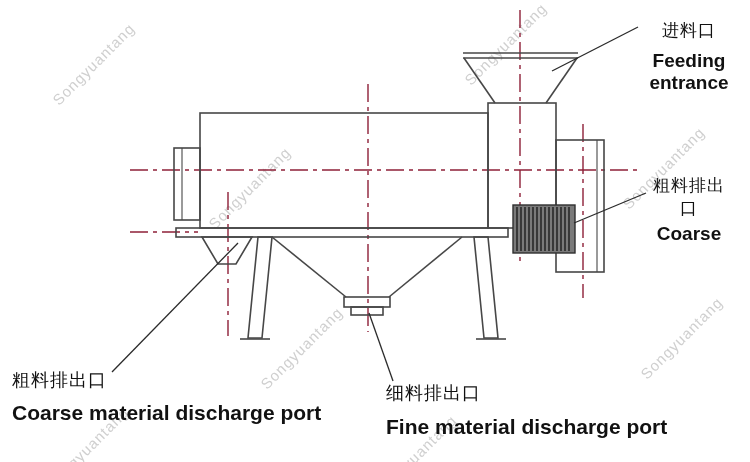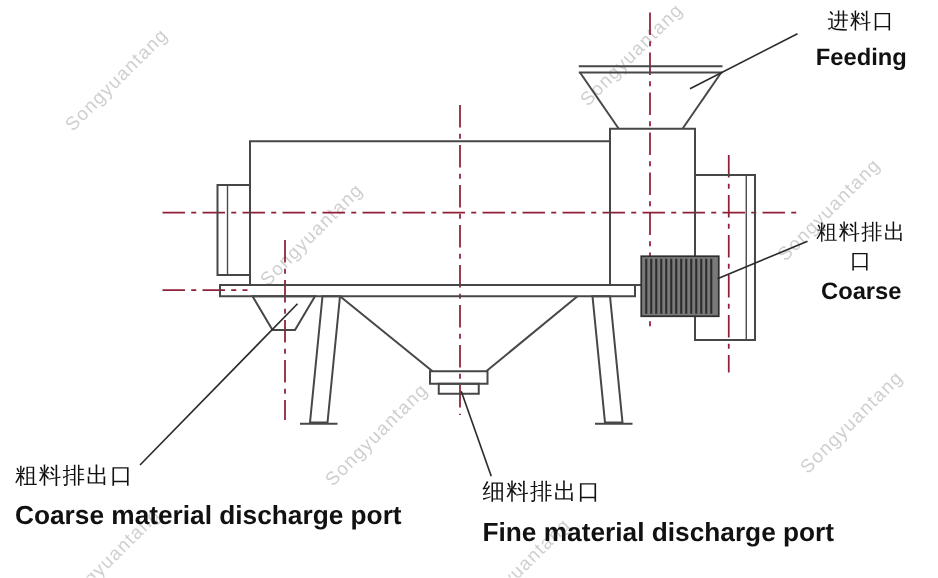--- a/index.html
+++ b/index.html
@@ -15,21 +15,21 @@
   .cl{stroke:var(--centerline);stroke-width:1.4;fill:none;stroke-dasharray:18 5 4 5;}
   .ol{stroke:var(--outline);stroke-width:1.6;fill:none;}
   .ol-thin{stroke:var(--outline);stroke-width:1.1;fill:none;}
   .ld{stroke:var(--leader);stroke-width:1.3;fill:none;}
   .motor-body{fill:#7a7a7a;stroke:#2f2f2f;stroke-width:1.4;}
   .ms{stroke:#2d2d2d;stroke-width:1.7;}
   .label{position:absolute;color:#111;}
   .zh{font-size:17px;font-weight:500;letter-spacing:1px;}
   .en{font-size:19px;line-height:1.15;font-weight:bold;}
   .en-big{font-size:21px;}
-  .lbl-feeding{left:630px;top:5px;width:118px;text-align:center;}
+  .lbl-feeding{left:630px;top:19px;width:118px;text-align:center;}
   .lbl-feeding .zh{margin-bottom:8px;}
   .lbl-motor{left:645px;top:174px;width:88px;text-align:center;}
   .lbl-motor .zh{margin-bottom:3px;}
   .lbl-coarse{left:12px;top:368px;}
   .lbl-coarse .zh{font-size:18px;margin-bottom:9px;}
   .lbl-fine{left:386px;top:381px;}
   .lbl-fine .zh{font-size:18px;margin-bottom:10px;}
   .wm{position:absolute;width:130px;color:var(--watermark);font-size:15px;letter-spacing:1px;
       transform:rotate(-45deg);white-space:nowrap;pointer-events:none;opacity:.85;}
 </style>
@@ -115,20 +115,21 @@
       <line class="ld" x1="638" y1="27" x2="552" y2="71"></line>
       <line class="ld" x1="646" y1="193" x2="574" y2="223"></line>
       <line class="ld" x1="112" y1="372" x2="238" y2="243"></line>
       <line class="ld" x1="393" y1="381" x2="369" y2="313"></line>
     </g>
   </svg>
 
   <div class="label lbl-feeding">
     <div class="zh">进料口</div>
     <div class="en">Feeding</div>
+    <div class="en">entrance</div>
   </div>
 
   <div class="label lbl-motor">
     <div class="zh">粗料排出口</div>
     <div class="en">Coarse</div>
   </div>
 
   <div class="label lbl-fine">
     <div class="zh">细料排出口</div>
     <div class="en en-big">Fine material discharge port</div>

